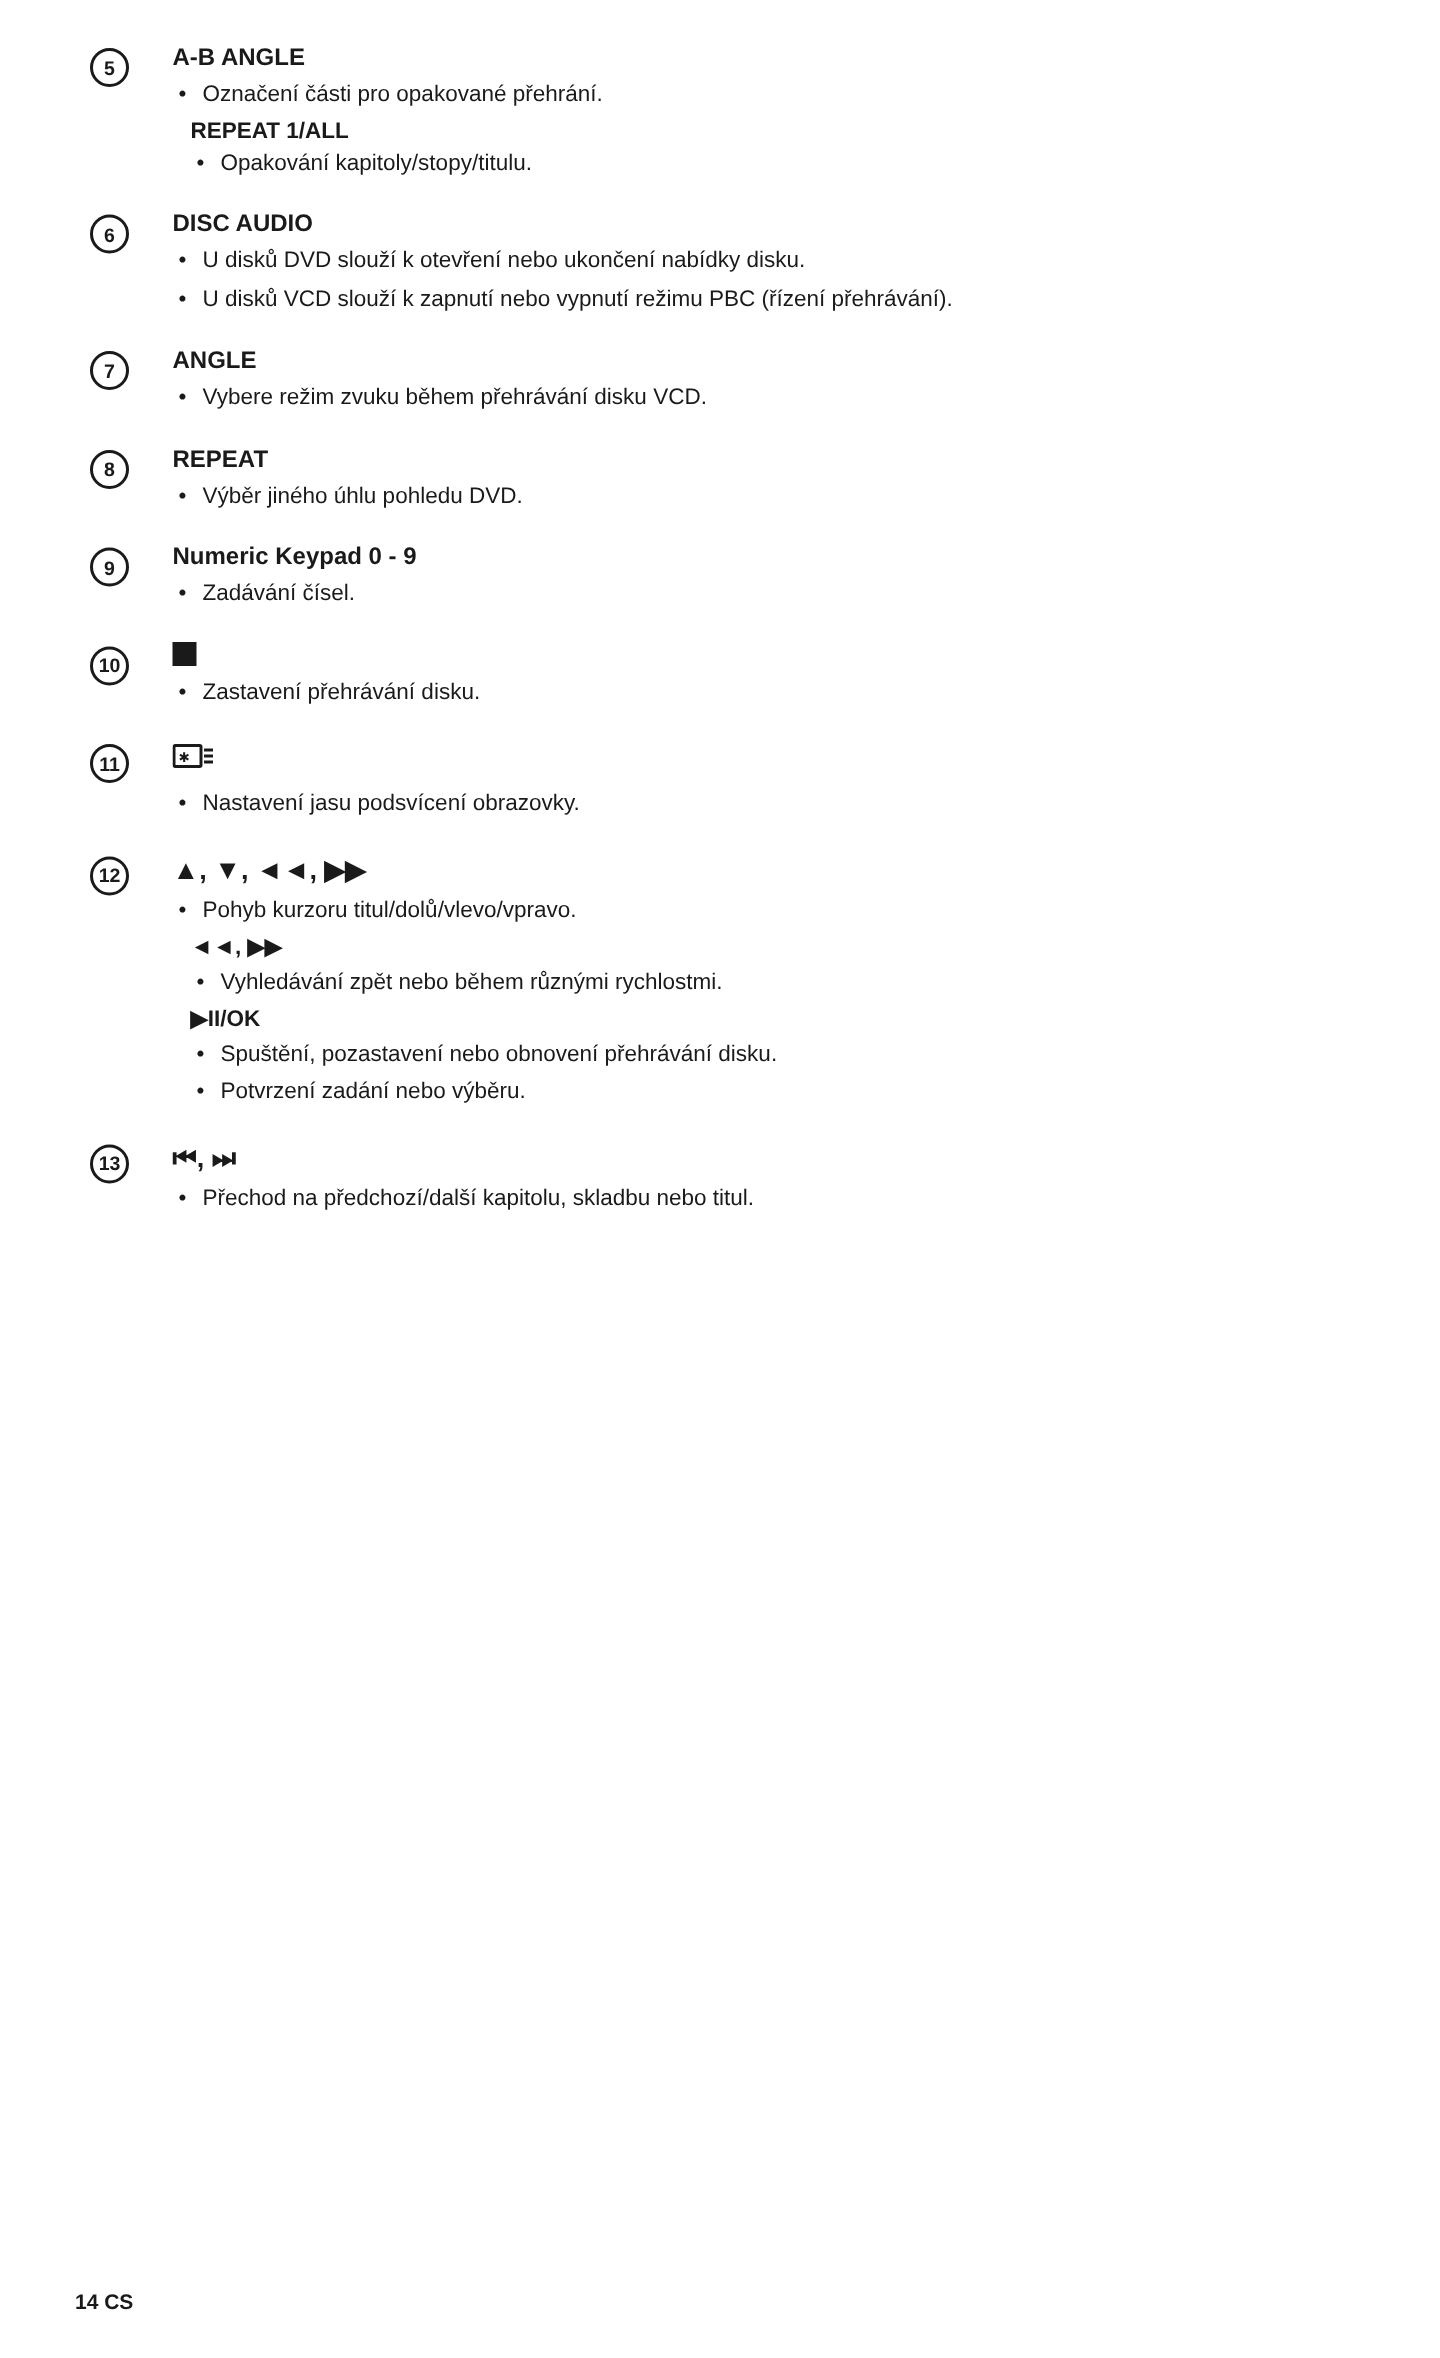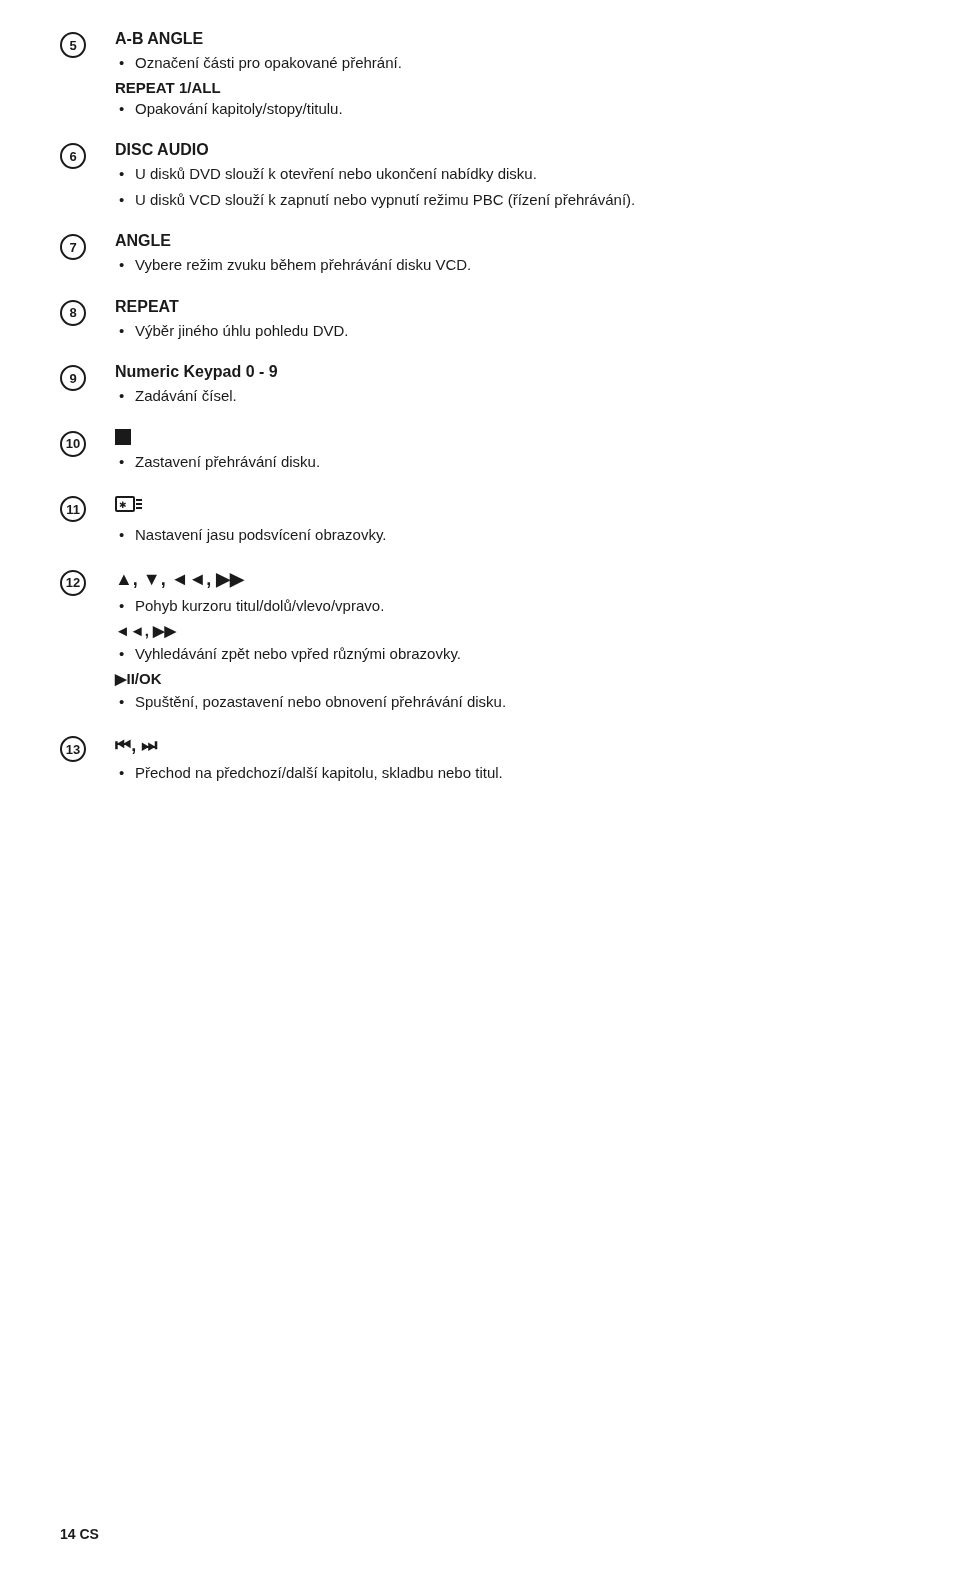--- a/index.html
+++ b/index.html
@@ -96,28 +96,28 @@
     }
 
     .brightness-icon {
       font-size: 15px;
       font-weight: normal;
     }
 
     .footer {
       position: absolute;
       bottom: 30px;
-      left: 60px;
+      left: 50px;
       font-size: 14px;
       font-weight: bold;
       color: #1a1a1a;
     }
 
     .sub-section {
-      margin-left: 0;
+      margin-left: 12px;
       margin-top: 4px;
     }
 
     .sub-title {
       font-weight: bold;
       font-size: 15px;
       margin-bottom: 2px;
       margin-top: 4px;
     }
   </style>
@@ -235,27 +235,28 @@
       <div class="circle-num">12</div>
     </div>
     <div class="section-content">
       <div class="section-title icon-symbol">▲, ▼, ◄◄, ▶▶</div>
       <ul class="bullet-list">
         <li>Pohyb kurzoru titul/dolů/vlevo/vpravo.</li>
       </ul>
       <div class="sub-section">
         <div class="sub-title icon-symbol">◄◄, ▶▶</div>
         <ul class="bullet-list">
-          <li>Vyhledávání zpět nebo vpřed různými obrazovky.</li>
+          <li>Vyhledávání zpět nebo během různými rychlostmi.</li>
         </ul>
       </div>
       <div class="sub-section">
         <div class="sub-title icon-symbol">▶II/OK</div>
         <ul class="bullet-list">
           <li>Spuštění, pozastavení nebo obnovení přehrávání disku.</li>
+          <li>Potvrzení zadání nebo výběru.</li>
         </ul>
       </div>
     </div>
   </div>
 
   <div class="section">
     <div class="section-number">
       <div class="circle-num">13</div>
     </div>
     <div class="section-content">

